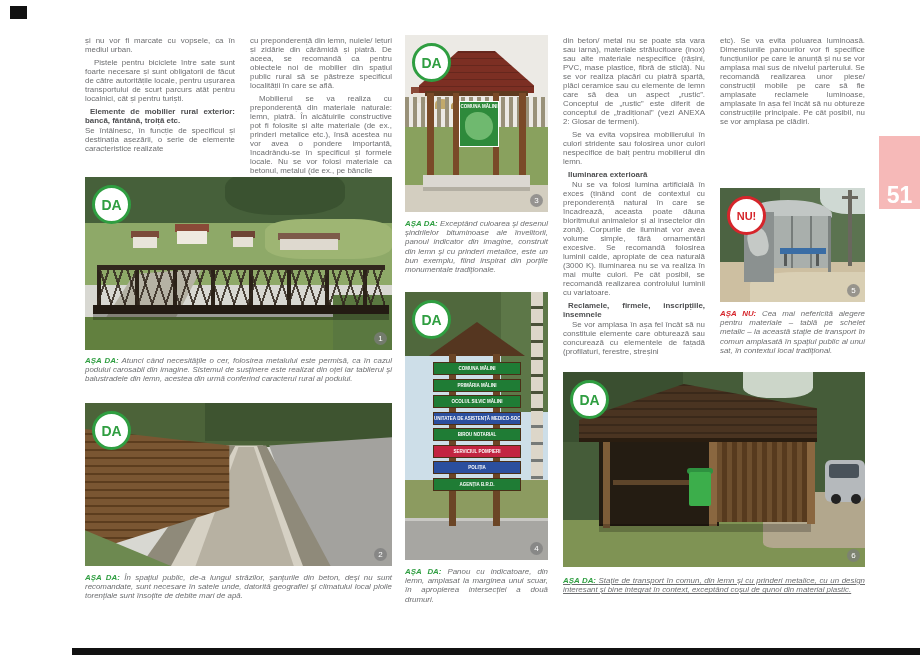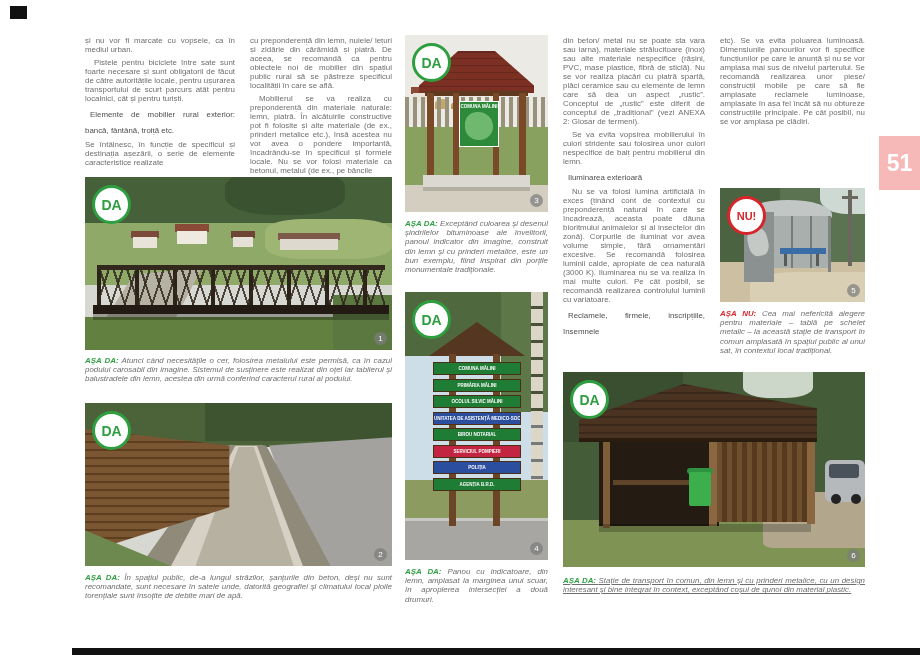--- a/index.html
+++ b/index.html
@@ -4,28 +4,28 @@
 <style>
   html,body{margin:0;padding:0;}
   body{
     width:920px;height:655px;position:relative;background:#ffffff;
     font-family:"Liberation Sans", sans-serif;overflow:hidden;
   }
   
   .corner-mark{position:absolute;left:10px;top:6px;width:17px;height:13px;background:#111;}
   .footer-bar{position:absolute;left:72px;top:648px;width:848px;height:7px;background:#111;}
   .pagenum{
-    position:absolute;left:879px;top:136px;width:41px;height:54px;background:#f6b9b8;
-    color:#ffffff;font-weight:bold;font-size:23px;display:flex;align-items:center;justify-content:center;
+    position:absolute;left:879px;top:136px;width:41px;height:73px;background:#f6b9b8;
+    color:#ffffff;font-weight:bold;font-size:23px;display:flex;align-items:flex-end;justify-content:center;
   }
   
   .col{position:absolute;color:#6d6e70;font-size:7.9px;line-height:9px;text-align:justify;}
   .col p{margin:0 0 4px 0;}
   .col p.ind{text-indent:9px;}
-  .col h3{margin:4px 0 1px 0;font-size:7.9px;line-height:16px;color:#4d4e50;font-weight:normal;text-indent:5px;}
+  .col h3{margin:4px 0 1px 0;font-size:7.9px;line-height:9px;color:#4d4e50;font-weight:bold;text-indent:5px;}
   
   .fig{position:absolute;overflow:hidden;background:#d8d8d2;}
   .abs{position:absolute;}
   .badge{
     position:absolute;left:7px;top:8px;width:33px;height:33px;border-radius:50%;
     background:#fff;border:3px solid #2f9e41;color:#2f9e41;font-weight:bold;font-size:14px;
     display:flex;align-items:center;justify-content:center;z-index:6;
   }
   .badge-nu{border-color:#d6252b;color:#d6252b;font-size:11px;text-align:right;}
   .num{
@@ -71,20 +71,21 @@
   <p>cu preponderență din lemn, nuiele/ lețuri și zidărie din cărămidă și piatră. De aceea, se recomandă ca pentru obiectele noi de mobilier din spațiul public rural să se păstreze specificul localității în care se află.</p>
   <p class="ind">Mobilierul se va realiza cu preponderență din materiale naturale: lemn, piatră. În alcătuirile constructive pot fi folosite și alte materiale (de ex., prinderi metalice etc.), însă acestea nu vor avea o pondere importantă, încadrându-se în specificul și formele locale. Nu se vor folosi materiale ca betonul, metalul (de ex., pe băncile</p>
 </div>
 
 <div class="col" style="left:563px;top:36px;width:142px;">
   <p>din beton/ metal nu se poate sta vara sau iarna), materiale strălucitoare (inox) sau alte materiale nespecifice (rășini, PVC, mase plastice, fibră de sticlă). Nu se vor realiza placări cu piatră spartă, plăci ceramice sau cu elemente de lemn care să dea un aspect „rustic”. Conceptul de „rustic” este diferit de conceptul de „tradițional” (vezi ANEXA 2: Glosar de termeni).</p>
   <p class="ind">Se va evita vopsirea mobilierului în culori stridente sau folosirea unor culori nespecifice de baiț pentru mobilierul din lemn.</p>
   <h3>Iluminarea exterioară</h3>
   <p class="ind">Nu se va folosi lumina artificială în exces (ținând cont de contextul cu preponderență natural în care se încadrează, aceasta poate dăuna bioritmului animalelor și al insectelor din zonă). Corpurile de iluminat vor avea volume simple, fără ornamentări excesive. Se recomandă folosirea luminii calde, apropiate de cea naturală (3000 K). Iluminarea nu se va realiza în mai multe culori. Pe cât posibil, se recomandă realizarea controlului luminii cu variatoare.</p>
   <h3>Reclamele, firmele, inscripțiile, însemnele</h3>
+  <p class="ind">Se vor amplasa în așa fel încât să nu constituie elemente care obturează sau concurează cu elementele de fațadă (profilaturi, ferestre, streșini</p>
 </div>
 
 <div class="col" style="left:720px;top:36px;width:145px;">
   <p>etc). Se va evita poluarea luminoasă. Dimensiunile panourilor vor fi specifice funcțiunilor pe care le anunță și nu se vor amplasa mai sus de nivelul parterului. Se recomandă realizarea unor piese/ construcții mobile pe care să fie amplasate reclamele luminoase, amplasate în așa fel încât să nu obtureze construcțiile principale. Pe cât posibil, nu se vor amplasa pe clădiri.</p>
 </div>
 
 <div class="fig" style="left:85px;top:177px;width:307px;height:173px;">
   <div class="abs" style="left:0;top:0;width:307px;height:52px;background:#46603a;"></div>
   <div class="abs" style="left:140px;top:-8px;width:120px;height:46px;background:#3a5230;border-radius:40%;"></div>
   <div class="abs" style="left:0;top:46px;width:307px;height:62px;background:#8ea968;"></div>

